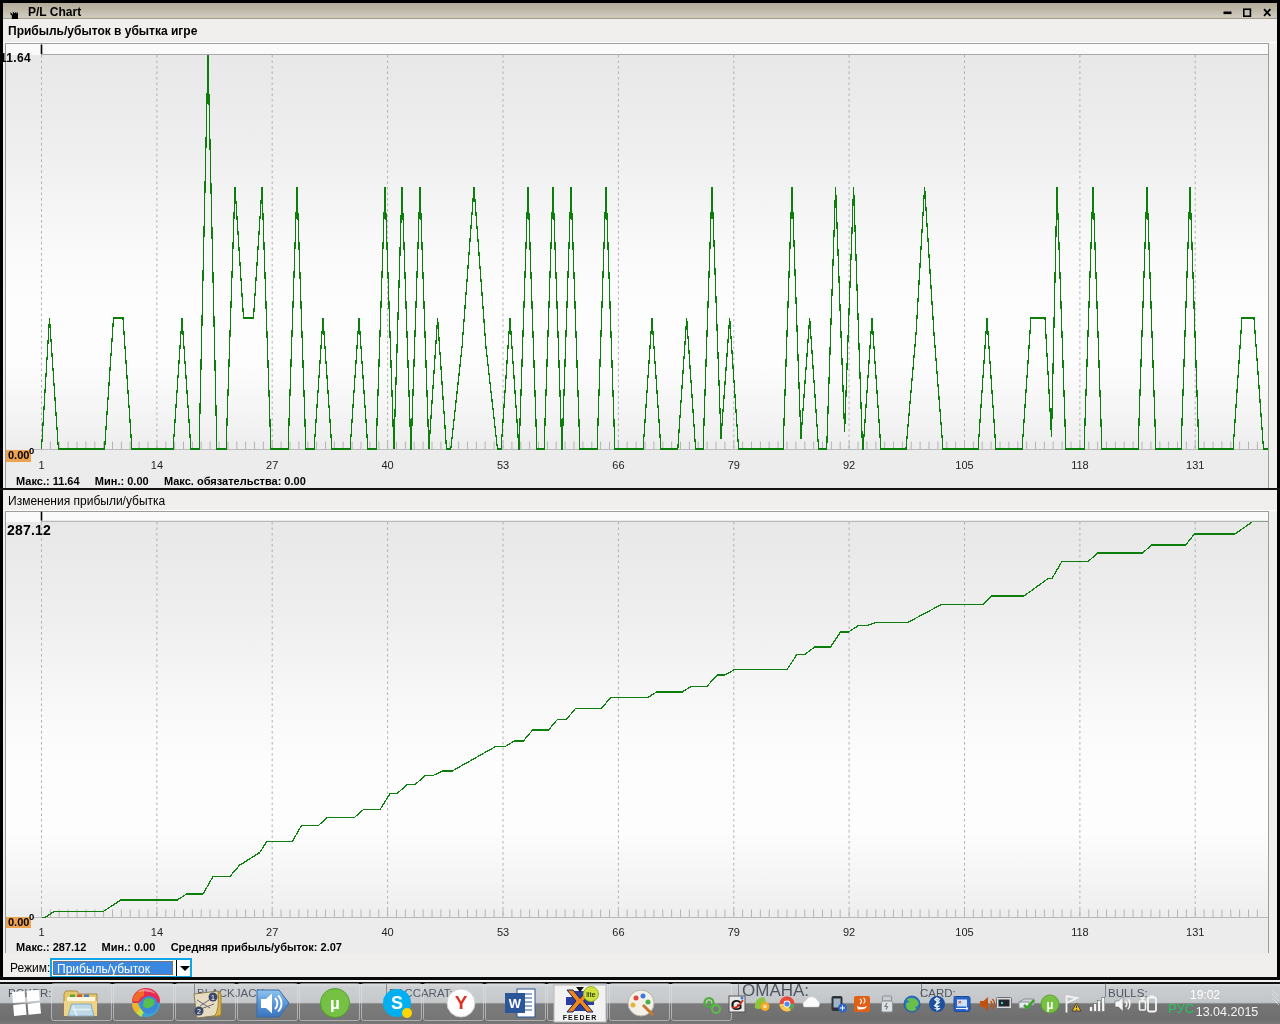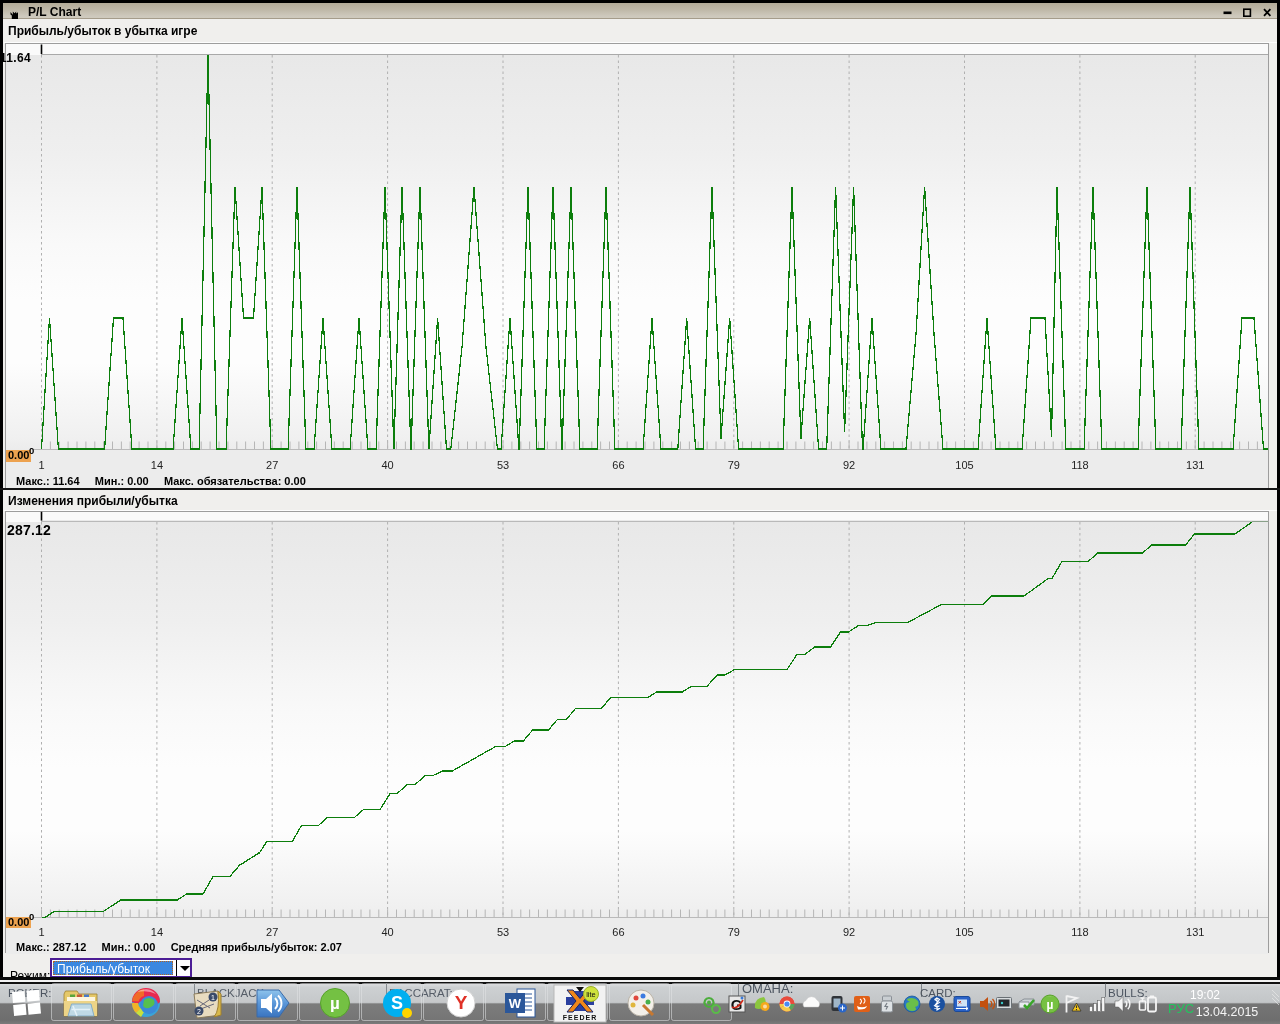--- a/index.html
+++ b/index.html
@@ -29,21 +29,21 @@
 <div class="abs" style="left:4px;top:42px;width:1273px;height:1px;background:#fdfdfd;"></div>
 <div class="abs" style="left:5px;top:43px;width:1264px;height:1px;background:#9d9d9d;"></div>
 <div class="abs" style="left:5px;top:44px;width:1px;height:444px;background:#9d9d9d;"></div>
 <div class="abs" style="left:1268px;top:44px;width:1px;height:444px;background:#9d9d9d;"></div>
 <div class="abs" style="left:6px;top:44px;width:1262px;height:11px;background:#fafafa;"></div>
 <div class="abs" style="left:6px;top:55px;width:1262px;height:395px;background:linear-gradient(#e8e8e8,#efefef 25%,#f9f9f9 48%,#fdfdfd 62%,#fdfdfd 78%,#f0f0f0 97%,#ececec 100%);"></div>
 <div class="abs" style="left:6px;top:450px;width:1262px;height:38px;background:#ececec;"></div>
 
 <div class="abs" style="left:0px;top:488px;width:1280px;height:2px;background:#141414;"></div>
 
-<div class="abs" style="left:8px;top:494px;font-size:12px;font-weight:bold;color:#000;">Изменения прибыли/убытка</div>
+<div class="abs" style="left:8px;top:494px;font-size:12px;font-weight:normal;color:#000;">Изменения прибыли/убытка</div>
 
 <div class="abs" style="left:4px;top:509.5px;width:1273px;height:1px;background:#fdfdfd;"></div>
 <div class="abs" style="left:5px;top:510.5px;width:1264px;height:1px;background:#9d9d9d;"></div>
 <div class="abs" style="left:5px;top:511px;width:1px;height:442px;background:#9d9d9d;"></div>
 <div class="abs" style="left:1268px;top:511px;width:1px;height:442px;background:#9d9d9d;"></div>
 <div class="abs" style="left:6px;top:511.5px;width:1262px;height:10px;background:#fafafa;"></div>
 <div class="abs" style="left:6px;top:521.5px;width:1262px;height:396.5px;background:linear-gradient(#e8e8e8,#efefef 25%,#f9f9f9 48%,#fdfdfd 62%,#fdfdfd 78%,#f0f0f0 97%,#ececec 100%);"></div>
 <div class="abs" style="left:6px;top:918px;width:1262px;height:36px;background:#ececec;"></div>
 
 <div class="abs" style="left:3px;top:954px;width:1274px;height:24px;background:#f0efed;"></div>
@@ -108,40 +108,40 @@
 <div class="abs" style="left:0;top:51px;font-size:12px;font-weight:bold;color:#000;letter-spacing:0.3px;">11.64</div>
 <div class="abs" style="left:6px;top:450px;padding:0 2px;font-size:11px;line-height:11.5px;font-weight:bold;color:#000;background:#eda24f;">0.00</div>
 <div class="abs" style="left:29px;top:444.5px;font-size:9.5px;font-weight:bold;color:#000;">0</div>
 <div class="abs" style="left:7px;top:521.5px;font-size:14px;font-weight:bold;color:#000;letter-spacing:0.2px;">287.12</div>
 <div class="abs" style="left:6px;top:916.5px;padding:0 2px;font-size:11px;line-height:11.5px;font-weight:bold;color:#000;background:#eda24f;">0.00</div>
 <div class="abs" style="left:29px;top:910.5px;font-size:9.5px;font-weight:bold;color:#000;">0</div>
 
 <div class="abs" style="left:16px;top:475px;font-size:11px;font-weight:bold;color:#000;">Макс.: 11.64&nbsp;&nbsp;&nbsp;&nbsp;&nbsp;Мин.: 0.00&nbsp;&nbsp;&nbsp;&nbsp;&nbsp;Макс. обязательства: 0.00</div>
 <div class="abs" style="left:16px;top:941px;font-size:11px;font-weight:bold;color:#000;">Макс.: 287.12&nbsp;&nbsp;&nbsp;&nbsp;&nbsp;Мин.: 0.00&nbsp;&nbsp;&nbsp;&nbsp;&nbsp;Средняя прибыль/убыток: 2.07</div>
 
-<div class="abs" style="left:10px;top:961px;font-size:12px;color:#000;margin-top:8px;">Режим:</div>
-<div class="abs" style="left:50px;top:958px;width:142px;height:20px;border:2px solid #4c1d95;background:#fff;">
+<div class="abs" style="left:10px;top:961px;font-size:12px;color:#000;">Режим:</div>
+<div class="abs" style="left:50px;top:958px;width:142px;height:20px;border:2px solid #0ea5e9;background:#fff;">
   <div class="abs" style="left:1px;top:1px;width:120px;height:14px;background:#3a87e0;border:1px dotted #b4641e;color:#fff;font-size:12px;padding-left:3px;line-height:14px;">Прибыль/убыток</div>
   <div class="abs" style="left:124px;top:0;width:1px;height:16px;background:#000;"></div>
   <svg class="abs" style="left:126px;top:0;" width="14" height="16">
         <path d="M2 6 L12 6 L7 11 Z" fill="#000"></path>
       </svg>
 </div>
 
 <div class="abs" style="left:0;top:977px;width:1280px;height:3px;background:#0a0a0a;"></div>
 <div class="abs" style="left:0;top:980px;width:1280px;height:1.5px;background:#f2f2f2;"></div>
 <div class="abs" style="left:0;top:981.5px;width:1280px;height:2px;background:#111;"></div>
 
 <div class="abs" style="left:0;top:983.5px;width:1280px;height:40.5px;background:linear-gradient(#dadcde 0,#cbced0 8%,#c3c6c8 46%,#757575 50%,#6e6e6e 90%,#7b7b7b);">
 </div>
 
 <div class="abs" style="left:8px;top:987px;font-size:11.5px;color:#4d5560;">POKER:</div>
 <div class="abs" style="left:197px;top:987px;font-size:11.5px;color:#4d5560;">BLACKJACK</div>
 <div class="abs" style="left:389px;top:987px;font-size:11.5px;color:#4d5560;">BACCARAT:</div>
-<div class="abs" style="left:742px;top:981px;font-size:13px;color:#4d5560;">OMAHA:</div>
+<div class="abs" style="left:742px;top:981px;font-size:17px;color:#4d5560;">OMAHA:</div>
 <div class="abs" style="left:920px;top:987px;font-size:11.5px;color:#4d5560;">CARD:</div>
 <div class="abs" style="left:1108px;top:987px;font-size:11.5px;color:#4d5560;">BULLS:</div>
 <div class="abs" style="left:193.5px;top:983px;width:1px;height:14px;background:#4b5258;opacity:0.6;"></div>
 <div class="abs" style="left:385.5px;top:983px;width:1px;height:14px;background:#4b5258;opacity:0.6;"></div>
 <div class="abs" style="left:737.5px;top:983px;width:1px;height:14px;background:#4b5258;opacity:0.6;"></div>
 <div class="abs" style="left:920.5px;top:983px;width:1px;height:14px;background:#4b5258;opacity:0.6;"></div>
 <div class="abs" style="left:1104.5px;top:983px;width:1px;height:14px;background:#4b5258;opacity:0.6;"></div>
 <svg class="abs" style="left:0;top:982px;" width="1280" height="42" viewBox="0 0 1280 42">
 <rect x="51.5" y="1.5" width="60" height="37" rx="2" fill="rgba(255,255,255,0.05)" stroke="rgba(225,228,230,0.55)" stroke-width="1"></rect>
 <rect x="113.5" y="1.5" width="60" height="37" rx="2" fill="rgba(255,255,255,0.05)" stroke="rgba(225,228,230,0.55)" stroke-width="1"></rect>

